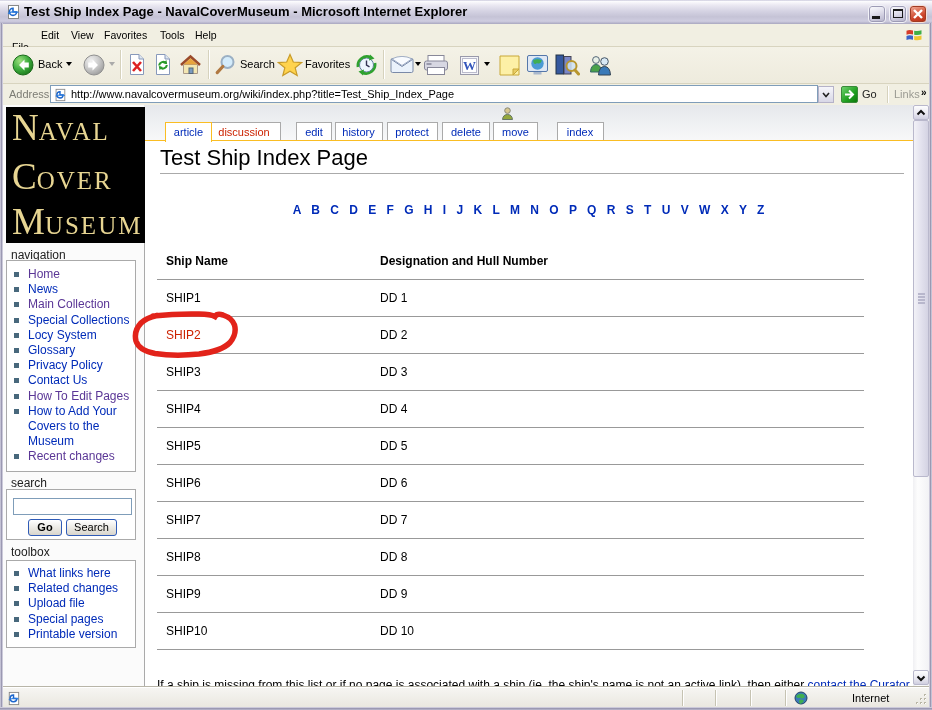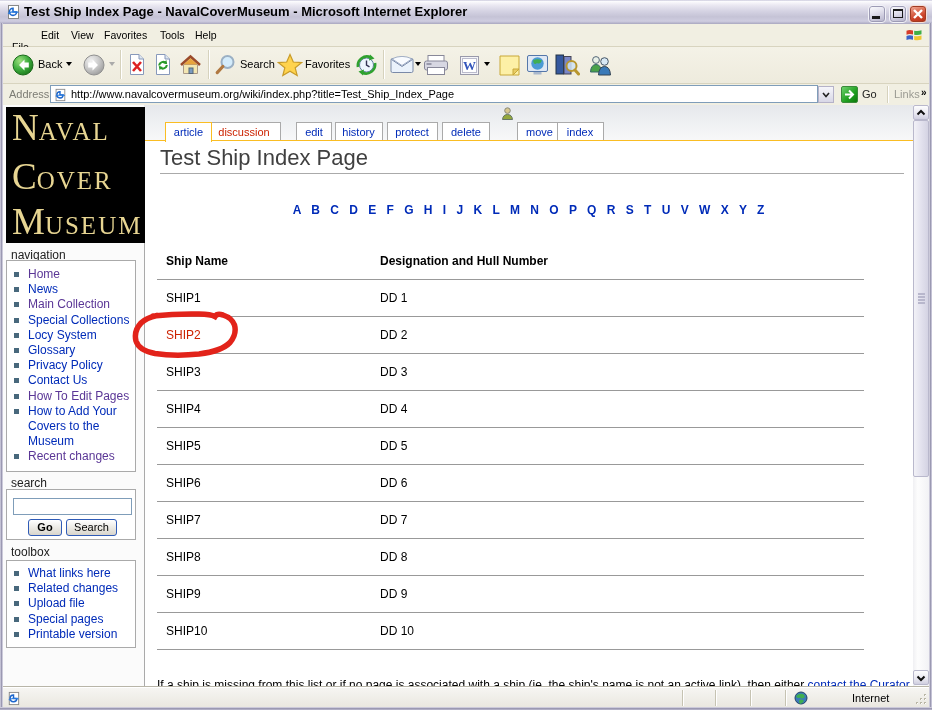--- a/index.html
+++ b/index.html
@@ -51,21 +51,21 @@
 .bl{color:#002bb8;}
 .pu{color:#5a3696;}
 .red{color:#cc2200;}
 
 #userbar{top:1px;right:42px;font-size:11px;white-space:nowrap;}
 #userbar span{margin-left:10px;}
 
 .tab{top:16.5px;height:18.5px;background:#fff;border:1px solid #aaa;border-bottom:none;box-sizing:border-box;font-size:11px;text-align:center;line-height:19px;}
 #tabarticle{border-color:#fabd23;background:#fff;height:20px;z-index:3;}
 
-#h1{left:157px;top:40px;width:744px;font-size:22px;color:#404040;border-bottom:1px solid #aaa;height:28px;}
+#h1{left:157px;top:40px;width:744px;font-size:22px;color:#000000;border-bottom:1px solid #aaa;height:28px;}
 #alpha{left:153.5px;top:98px;width:744px;text-align:center;font-size:12px;font-weight:bold;word-spacing:7px;color:#002bb8;}
 #shiptable{left:154px;top:138px;width:707px;}
 .trow{position:relative;height:36px;line-height:36px;border-bottom:1px solid #999;font-size:12px;}
 .trow .c2{position:absolute;left:223px;top:0;}
 .trow .c1{position:absolute;left:9px;top:0;}
 #thead{height:36px;line-height:36px;border-bottom:1px solid #999;font-weight:bold;font-size:12px;position:relative;}
 #botp{left:154px;top:572.5px;width:756px;font-size:12px;color:#000;}
 
 #vscroll{left:910px;top:0px;width:16px;height:582px;background:linear-gradient(90deg,#f0f0f3,#fdfdfd 30%,#f2f2f5);}
 .sbtn{left:910px;width:16px;height:15px;background:linear-gradient(180deg,#fdfdfe,#e8e7f0 60%,#d0cfe0);border:1px solid #b9b8cc;border-radius:2px;box-sizing:border-box;}
@@ -296,21 +296,21 @@
     <circle cx="6.5" cy="3.6" r="2.8" fill="#d8c890" stroke="#887"></circle>
     <path d="M1.5 12.5 Q2 7.5 6.5 7.5 Q11 7.5 11.5 12.5 Z" fill="#94a83c" stroke="#676"></path>
   </svg>
 
   <div class="abs tab" id="tabarticle" style="left:162px;width:47px;"><span class="bl">article</span></div>
   <div class="abs tab" style="left:204.5px;width:73px;"><span class="red">discussion</span></div>
   <div class="abs tab" style="left:293px;width:36px;"><span class="bl">edit</span></div>
   <div class="abs tab" style="left:331.5px;width:48px;"><span class="bl">history</span></div>
   <div class="abs tab" style="left:383.5px;width:51px;"><span class="bl">protect</span></div>
   <div class="abs tab" style="left:439px;width:48px;"><span class="bl">delete</span></div>
-  <div class="abs tab" style="left:490px;width:45px;margin-left:24px;"><span class="bl">move</span></div>
+  <div class="abs tab" style="left:490px;width:45px;"><span class="bl">move</span></div>
   <div class="abs tab" style="left:553.5px;width:47px;"><span class="bl">index</span></div>
 
   <div class="abs" id="h1">Test Ship Index Page</div>
   <div class="abs" id="alpha">A B C D E F G H I J K L M N O P Q R S T U V W X Y Z</div>
 
   <div class="abs" id="shiptable">
     <div id="thead">
         <span class="c1" style="position:absolute;left:9px;">Ship Name</span>
         <span style="position:absolute;left:223px;">Designation and Hull Number</span>
       </div>

